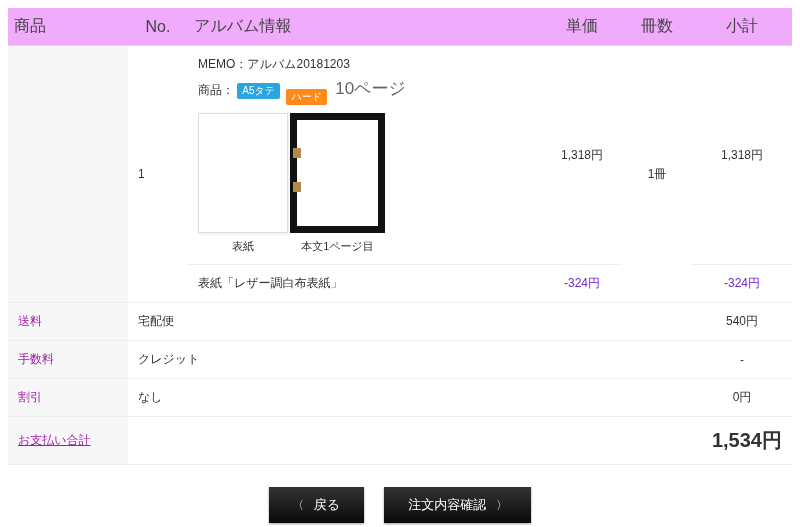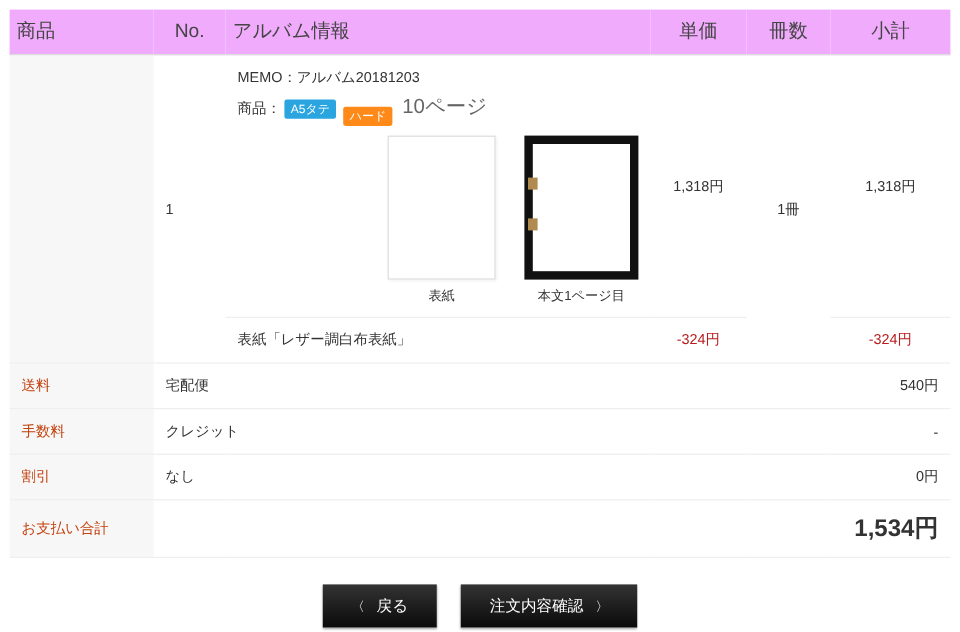--- a/index.html
+++ b/index.html
@@ -26,45 +26,45 @@
     border-bottom: 1px solid #eee;
     padding: 10px 10px;
     vertical-align: middle;
   }
   .col-product { width: 120px; text-align: left; background: #f7f7f7; }
   .col-no      { width: 60px;  }
   .col-info    { text-align: left; }
   .col-price   { width: 80px;  text-align: center; }
   .col-qty     { width: 70px;  text-align: center; }
   .col-sub     { width: 100px; text-align: center; padding-right: 18px; }
-  td.label-cell { background: #f7f7f7; color:#c2410c; }
+  td.label-cell { background: #f7f7f7; color:#a21caf; }
   .memo-line { margin-bottom: 4px; }
   .spec-line { margin-bottom: 8px; color:#333; }
   .badge { display:inline-block; color:#fff; font-size:10px; padding:1px 5px; border-radius:2px; margin-right:3px; vertical-align:middle;}
   .badge-blue { background:#2aa5e0; }
   .badge-orange { background:#ff8a1a;margin-top:12px; }
   .page-count { color:#666; font-size:17px; margin-left:2px;}
-  .thumbs { display:flex; gap:24px;justify-content:flex-end; }
+  .thumbs { display:flex; gap:2px; }
   .thumb { display:flex; flex-direction:column; align-items:center; }
   .thumb-cover {
     width:90px; height:120px; background:#fff; border:1px solid #ddd;
     box-shadow: 1px 1px 3px rgba(0,0,0,.08);
   }
   .thumb-page {
     width:95px; height:120px; background:#fff; border:7px solid #111;
     position:relative;
   }
   .thumb-page::before, .thumb-page::after{
     content:""; position:absolute; left:-4px; width:8px; height:10px; background:#b08b50;
   }
   .thumb-page::before{ top:28px;}
   .thumb-page::after{ top:62px;}
   .thumb-cap { font-size:11px; color:#333; margin-top:6px; }
-  .neg { color:#b91c1c; }
-  .sum-right { text-align:right; padding-right:18px;}
+  .neg { color:#6d28d9; }
+  .sum-right { text-align:center; padding-right:18px;}
   .total-val { font-size:20px; font-weight:bold; text-align:right; padding-right:18px;}
   .btn-row { display:flex; justify-content:center; gap:20px; padding:22px 0 28px;}
   .btn {
     background: linear-gradient(#333,#0a0a0a);
     color:#fff; border:none; padding:9px 24px; font-size:13px;
     display:flex; align-items:center; gap:10px; cursor:pointer;
     box-shadow:0 1px 2px rgba(0,0,0,.4);
   }
   .btn .chev { font-size:11px; }
   .sep-bottom td{ border-bottom:2px solid #ddd; }
@@ -134,21 +134,21 @@
         <td class="sum-right">-</td>
       </tr>
 
       <tr class="sep-bottom">
         <td class="label-cell">割引</td>
         <td colspan="4">なし</td>
         <td class="sum-right">0円</td>
       </tr>
 
       <tr>
-        <td class="label-cell" style="padding-top:14px;padding-bottom:14px;">お支払い合計</td>
+        <td class="label-cell" style="padding-top:14px;padding-bottom:14px;text-decoration:underline;">お支払い合計</td>
         <td colspan="4"></td>
         <td class="total-val">1,534円</td>
       </tr>
     </tbody>
   </table>
 
   <div class="btn-row">
     <button class="btn">
       <span class="chev">〈</span>
       <span>戻る</span>

